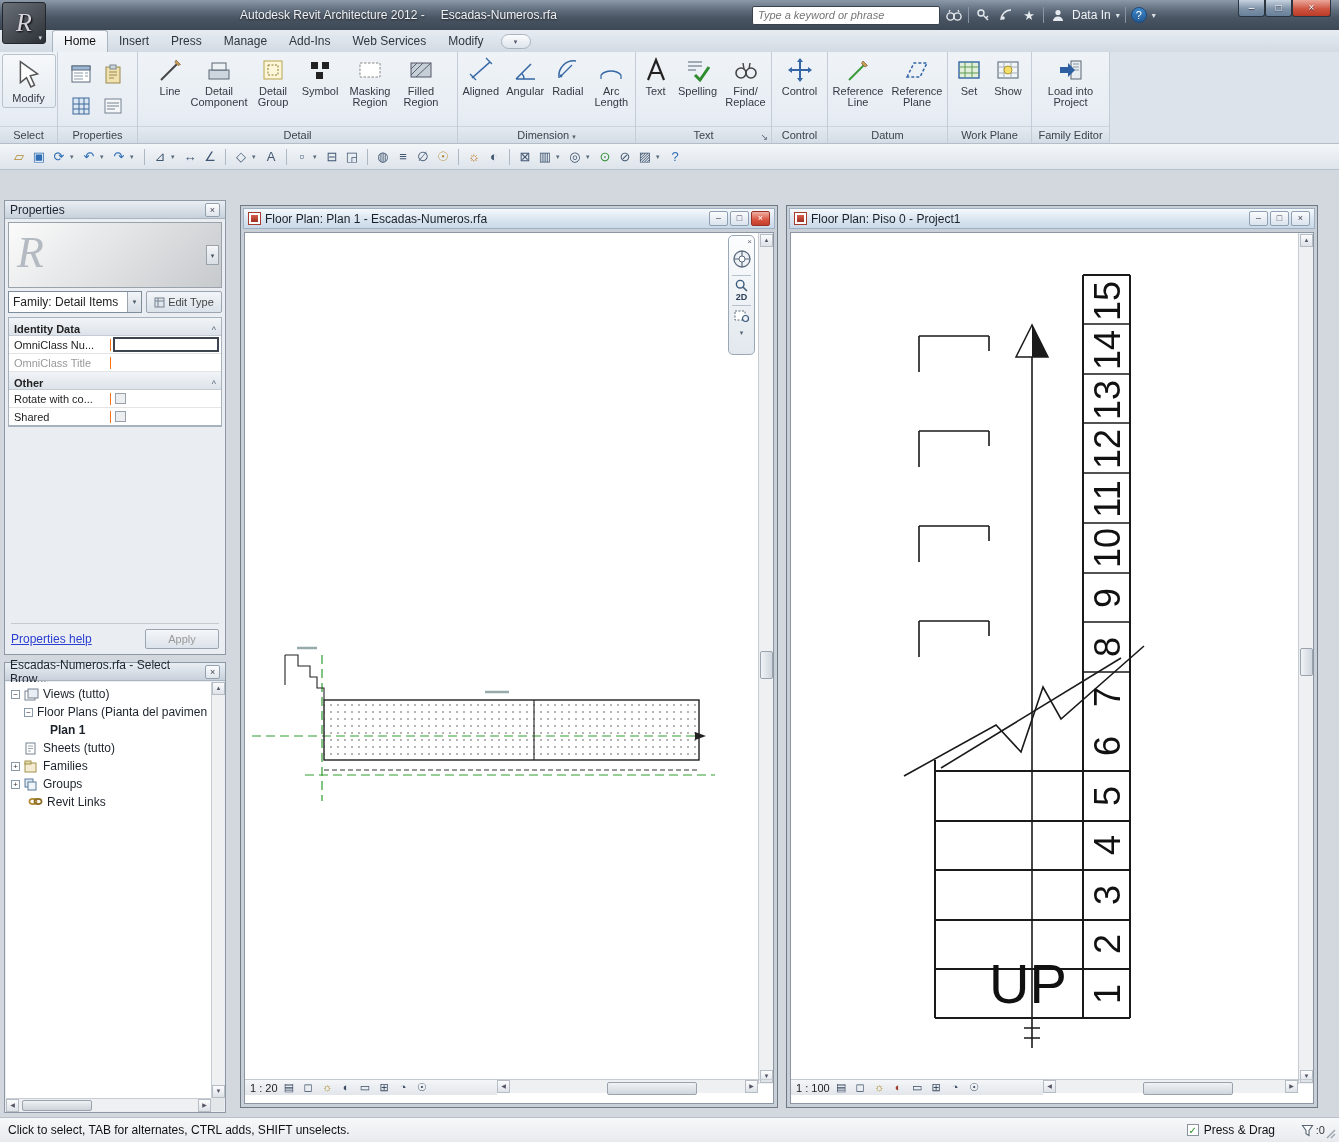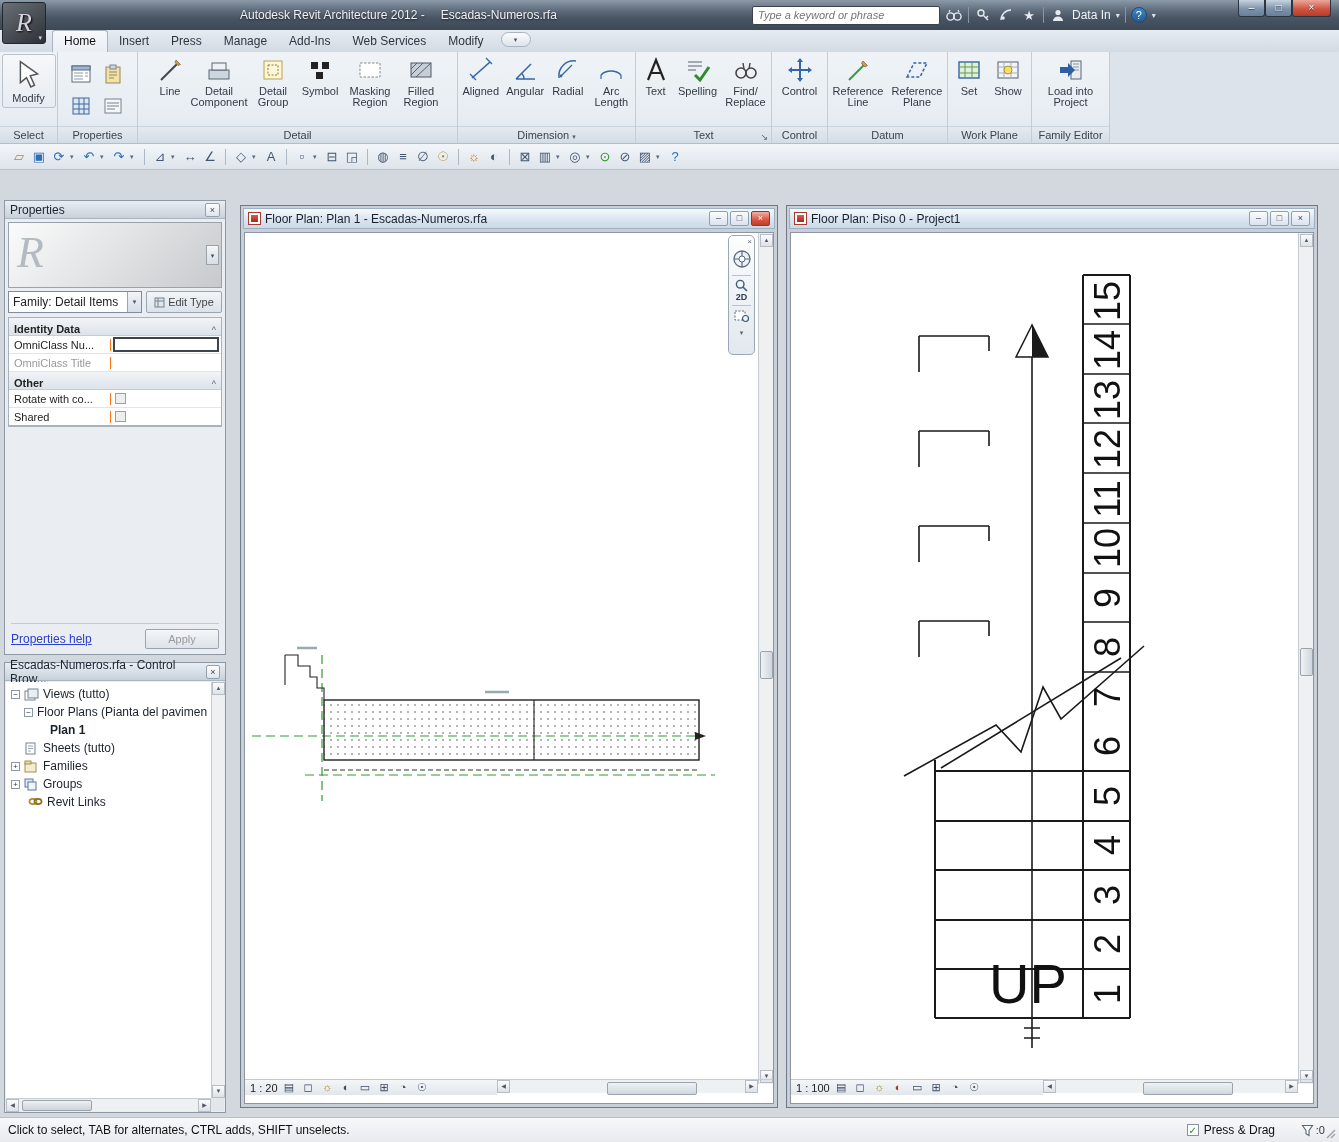--- a/index.html
+++ b/index.html
@@ -21,21 +21,21 @@
 .ic-signin{font-size:12px;color:#f0f3f7}
 .ic-caret{font-size:8px;color:#dfe4ea}
 .ic-help{width:16px;height:16px;border-radius:50%;background:linear-gradient(#3f87c7,#225a96);color:#fff;font-size:11px;line-height:15px;text-align:center;border:1px solid #1c4a7c}
 .winbtns{position:absolute;right:8px;top:0;display:flex}
 .wb{height:17px;border:1px solid #2b3540;border-top:none;border-radius:0 0 3px 3px;color:#fff;font-size:10px;line-height:15px;text-align:center;
  background:linear-gradient(#c7d3e0,#7f93a8 55%,#68809a);text-shadow:0 1px 1px #334}
 .wb.min,.wb.max{width:27px}
 .wb.cls{width:39px;background:linear-gradient(#eaa89b,#cf5642 55%,#b93a27)}
 
 
-.tabrow{position:absolute;left:0;top:30px;width:1339px;height:22px;background:linear-gradient(#e7ecf2,#d2dae3);display:flex;align-items:center;padding-left:52px}
+.tabrow{position:absolute;left:0;top:30px;width:1339px;height:22px;background:linear-gradient(#e7ecf2,#d2dae3);display:flex;align-items:flex-end;padding-left:52px}
 .tab{padding:3px 11px 4px;font-size:12px;color:#2e3641}
 .tab.active{background:linear-gradient(#f7f9fb,#e9eef4);border:1px solid #a9b4c0;border-bottom:none;border-radius:3px 3px 0 0;color:#111}
 .ribbon-toggle{margin-left:6px;margin-bottom:3px;width:30px;height:15px;border:1px solid #a9b4c0;border-radius:8px;background:linear-gradient(#fbfcfd,#dde4eb);font-size:7px;color:#556;text-align:center;line-height:13px}
 
 
 .ribbon{position:absolute;left:0;top:52px;width:1339px;height:92px;display:flex;background:#e3e9f0;border-bottom:1px solid #b4bec9}
 .rpanel{display:flex;flex-direction:column;border-right:1px solid #c4cdd7;background:linear-gradient(#eff3f7 0%,#e7edf3 70%,#dde4ec 100%)}
 .rbody{flex:1;display:flex;align-items:flex-start;justify-content:center;padding:2px 1px;gap:1px}
 .rlabel{height:17px;font-size:11px;color:#3c434c;text-align:center;line-height:16px;background:linear-gradient(#e4eaf1,#d3dce5);border-top:1px solid #ccd4dd;position:relative}
 .rlabel .lcaret{font-size:7px;margin-left:3px;color:#566}
@@ -568,21 +568,21 @@
       </div>
     </div>
     <div class="pal-bottom">
       <span class="helplink">Properties help</span>
       <span class="applybtn">Apply</span>
     </div>
   </div>
 
   <div class="palette" style="left:4px;top:662px;width:222px;height:451px">
     <div class="pal-title">
-      <span>Escadas-Numeros.rfa - Control Brow...</span>
+      <span>Escadas-Numeros.rfa - Select Brow...</span>
       <span class="pal-close">×</span>
     </div>
     <div class="treewrap">
       <div class="trow" style="padding-left:5px">
         <span class="texp">−</span>
         <span class="ticon"><svg width="15" height="13" viewBox="0 0 15 13">
               <rect x="1" y="3" width="10" height="9" fill="#fff" stroke="#76828f"></rect>
               <rect x="4" y="1" width="10" height="9" fill="#e8eef4" stroke="#76828f"></rect>
             </svg></span>
         <span>Views (tutto)</span>

